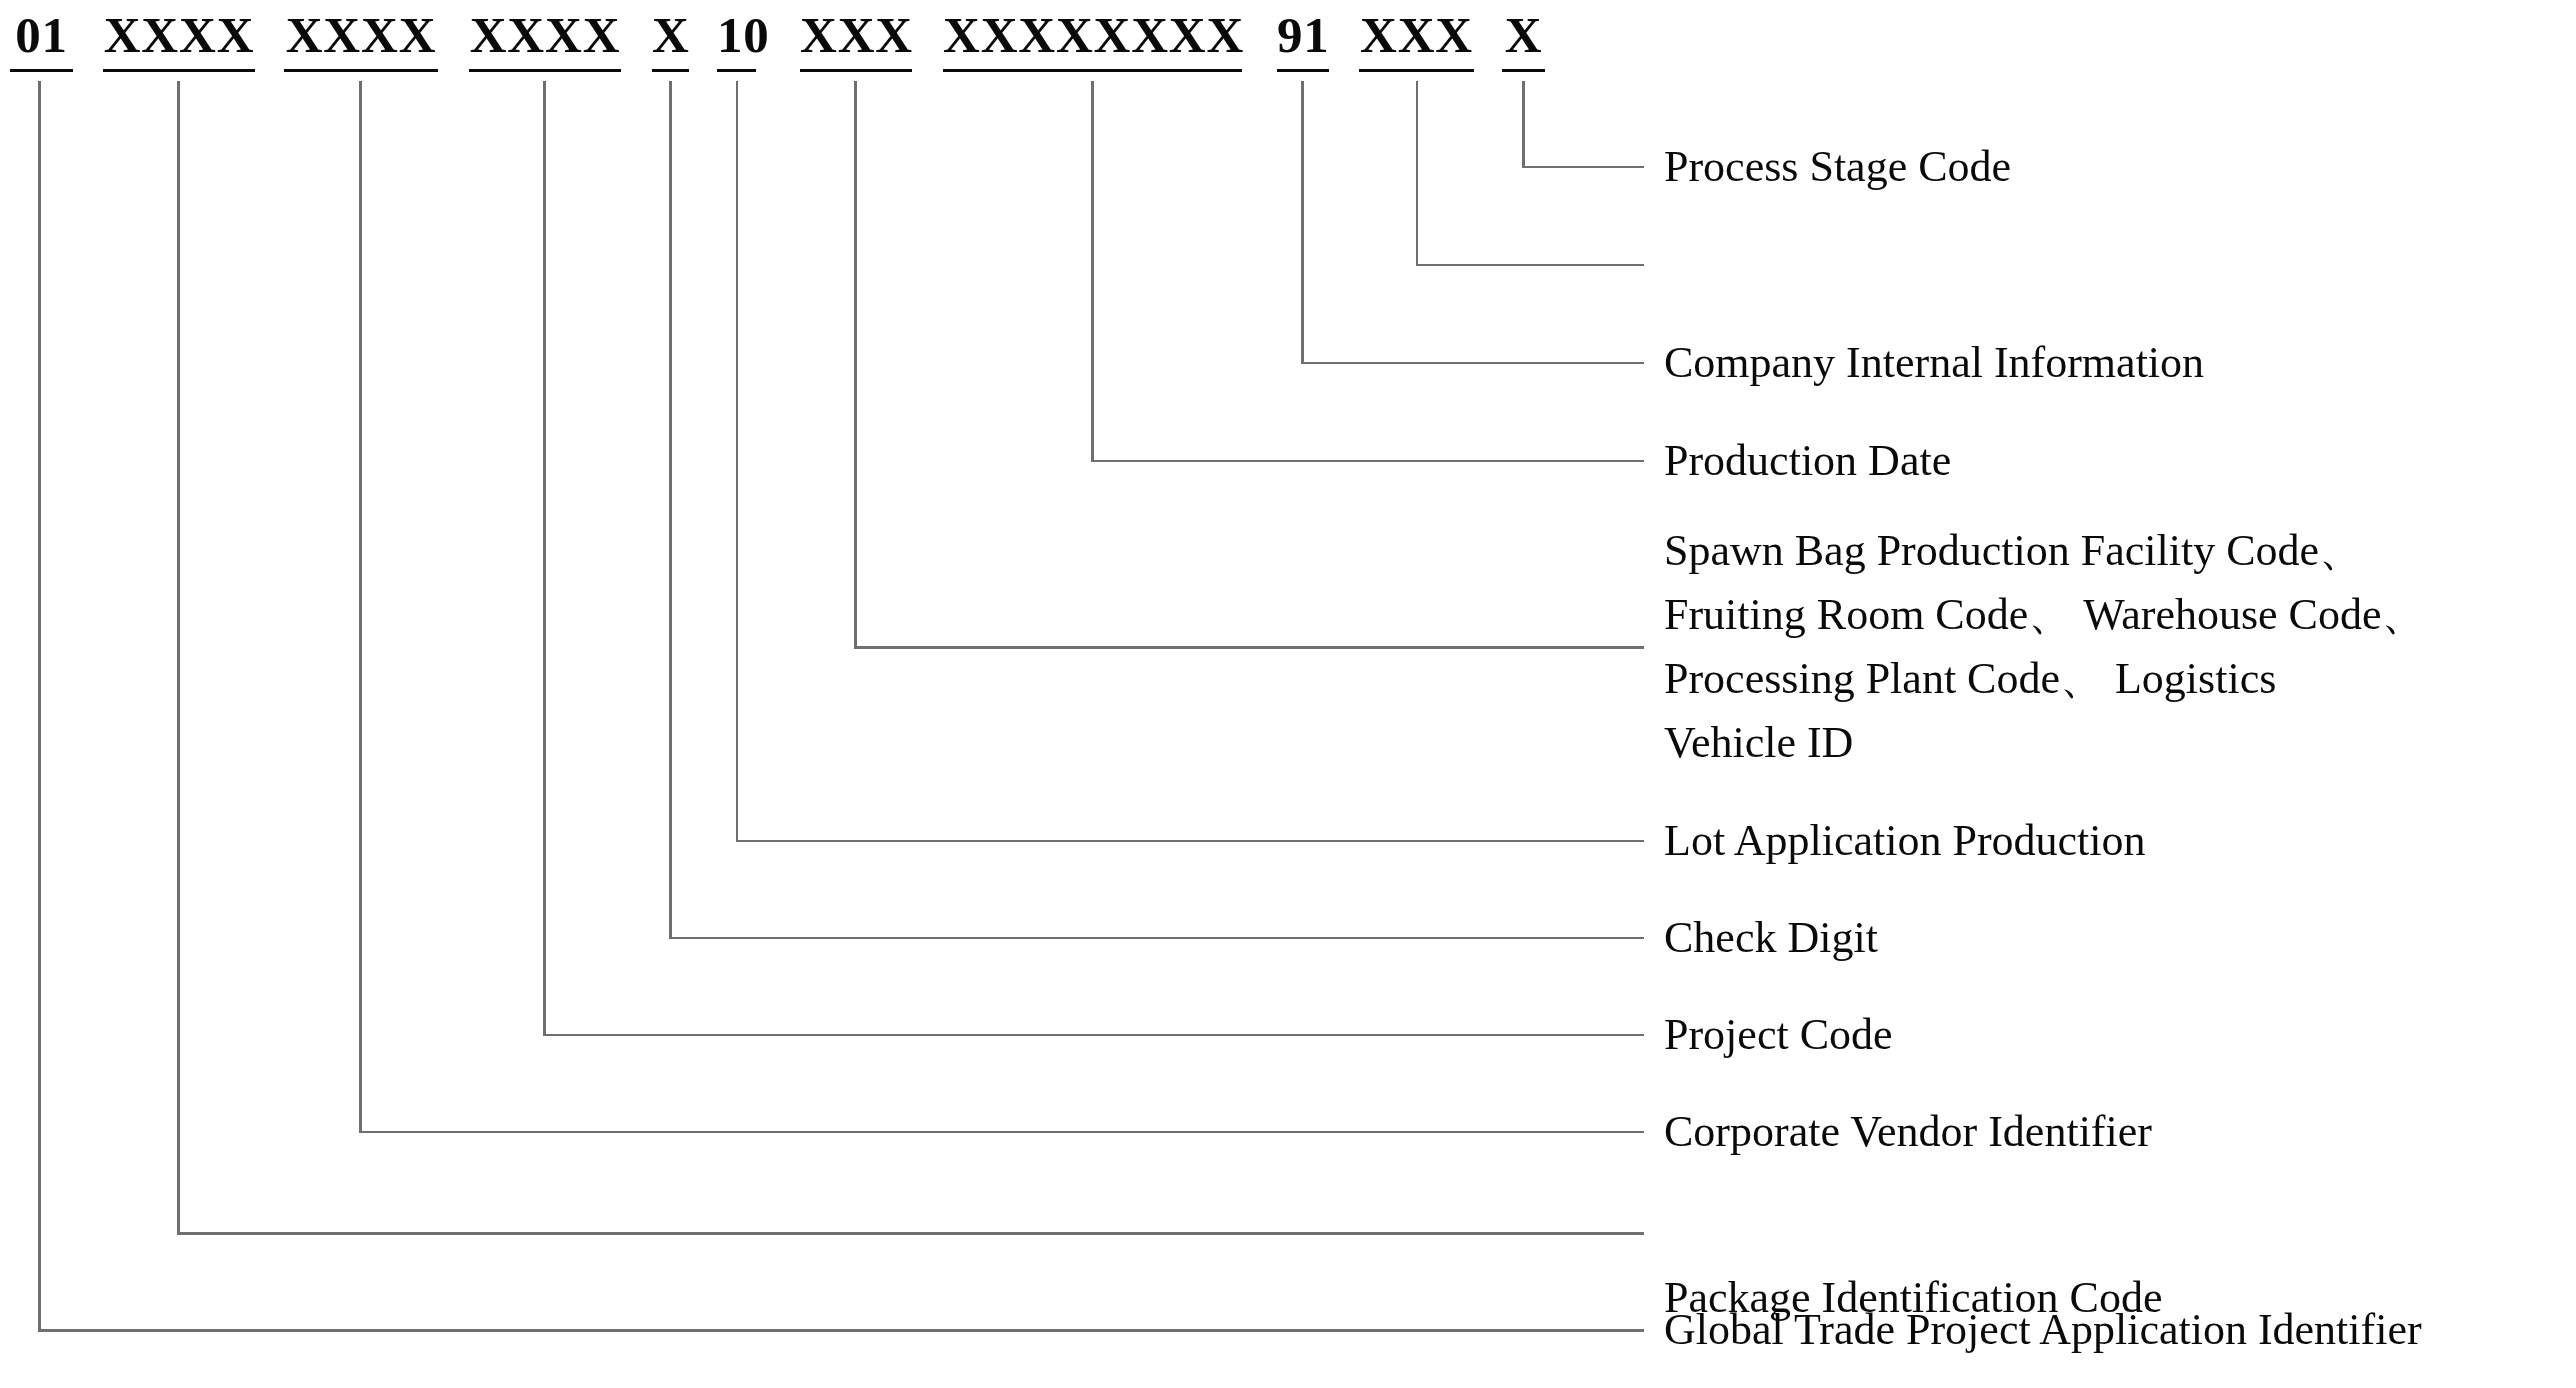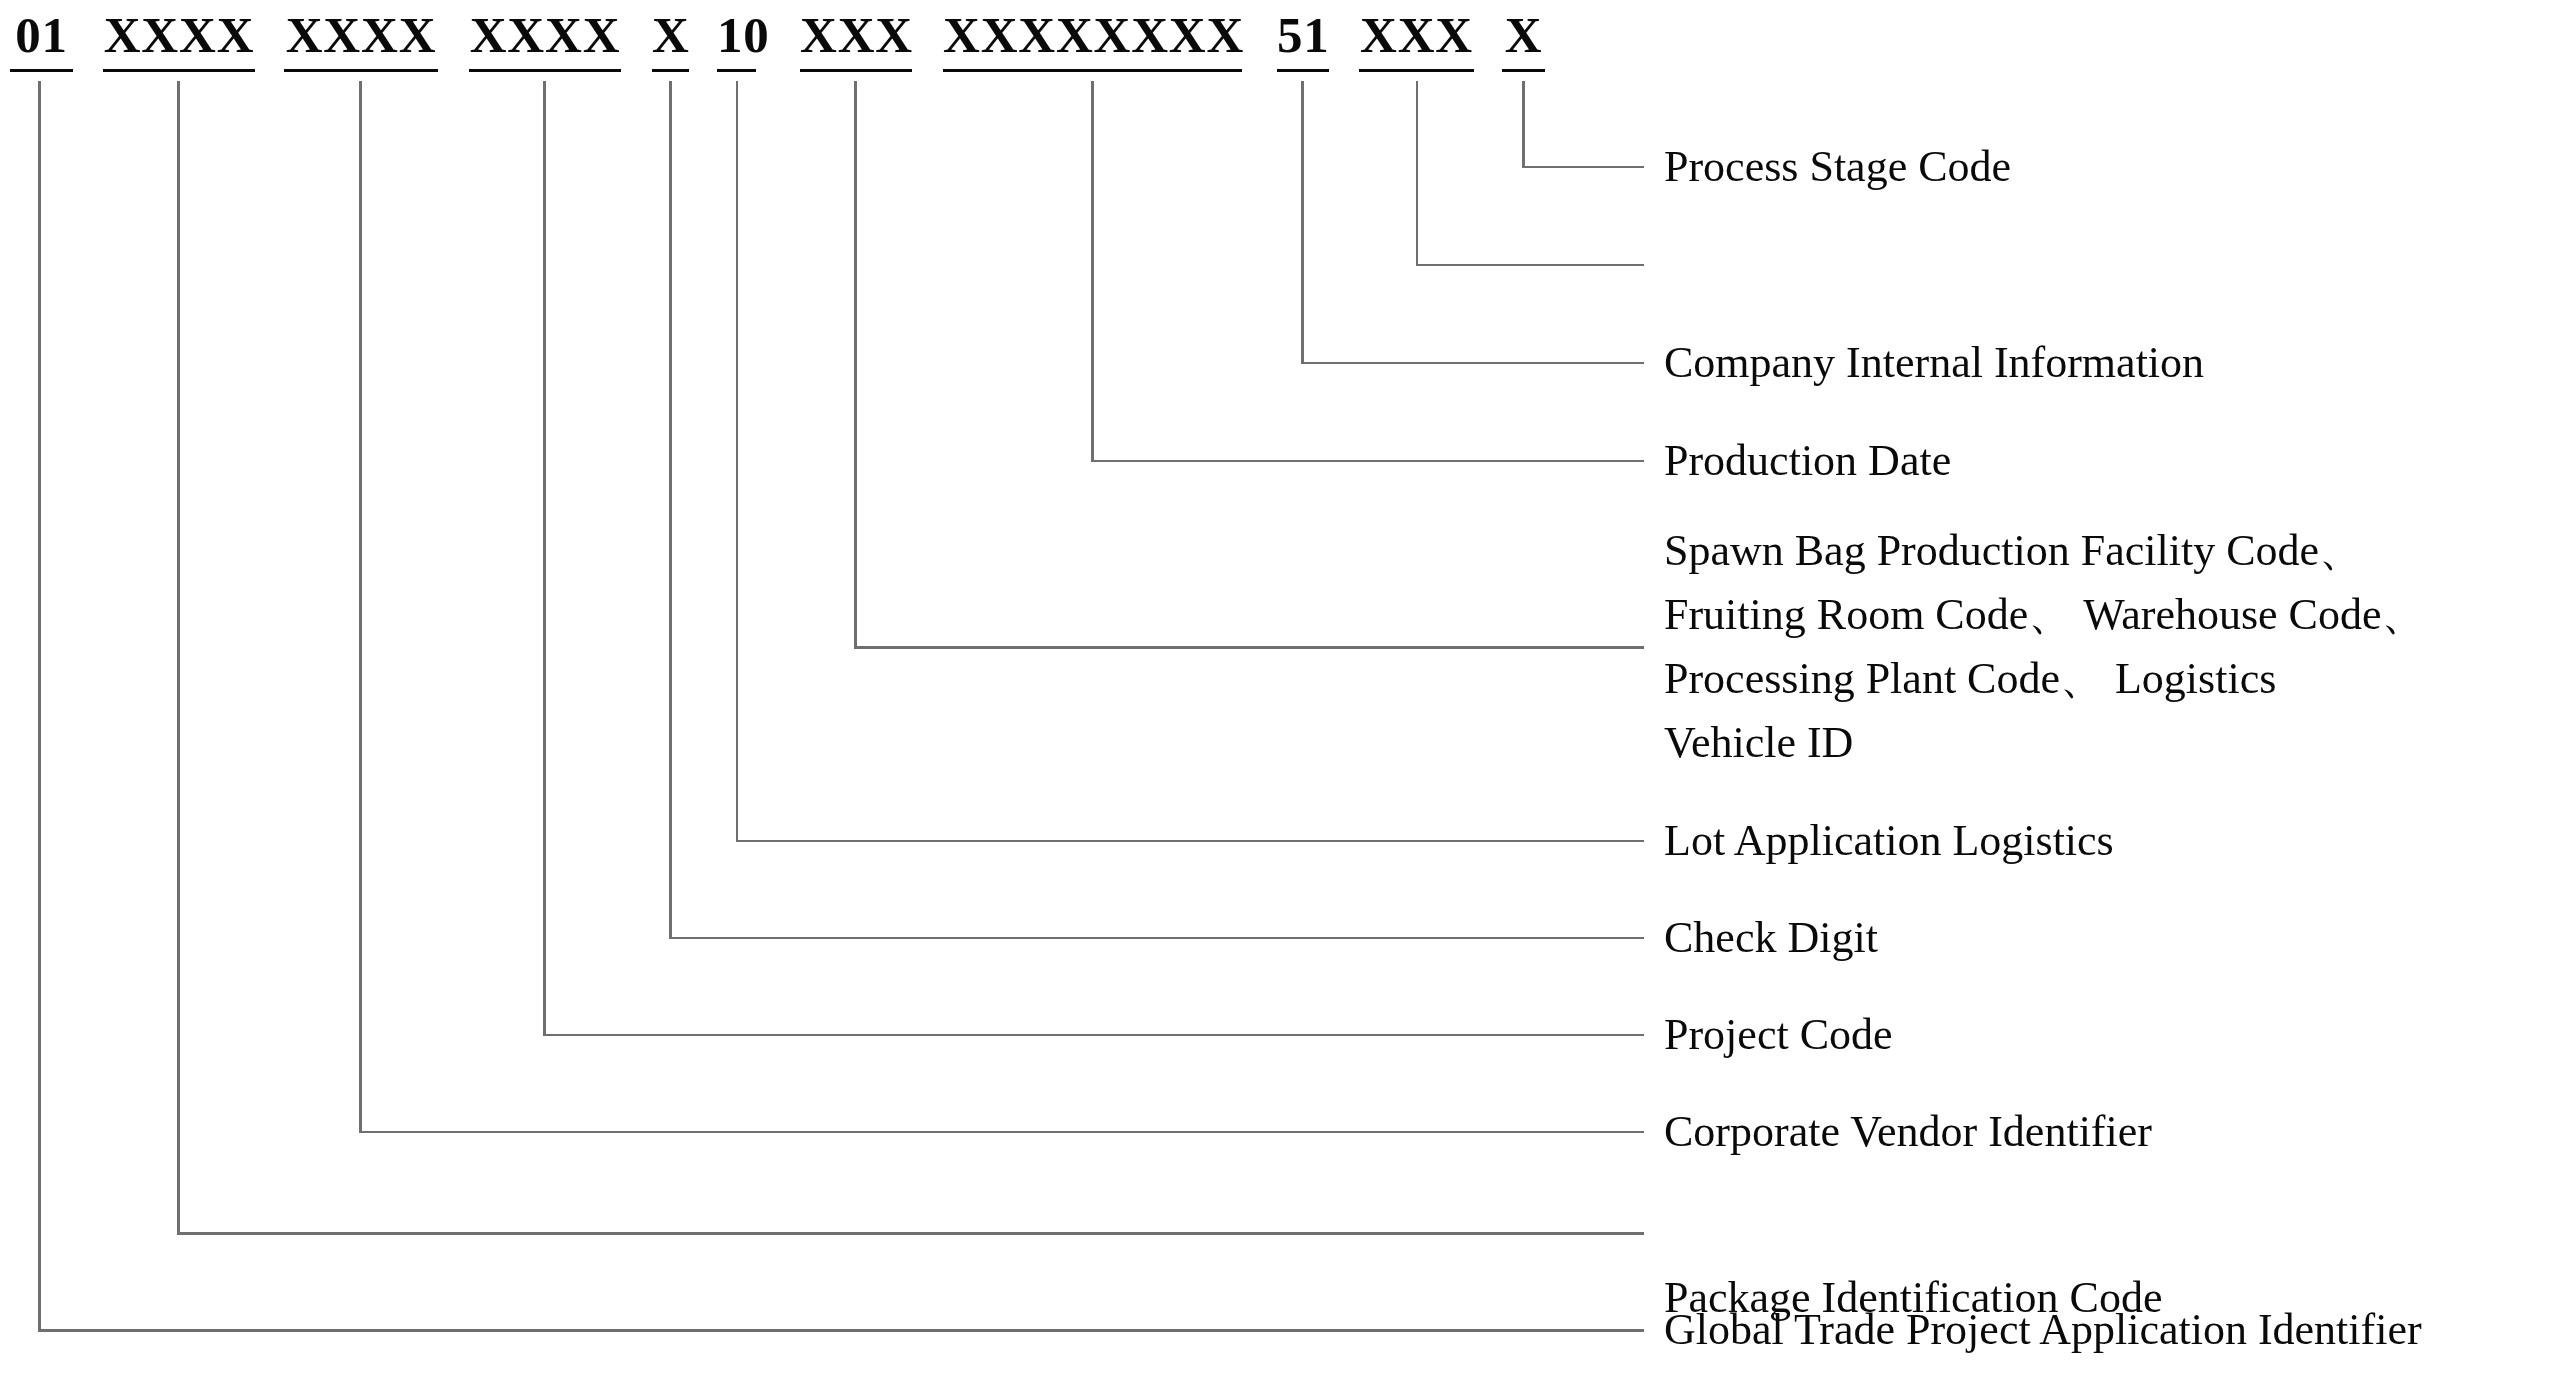--- a/index.html
+++ b/index.html
@@ -85,21 +85,21 @@
 
   <div id="code-string">
       <div class="code-seg" style="left: 10px; width: 63px;">01</div>
       <div class="code-seg" style="left: 103px; width: 152px;">XXXX</div>
       <div class="code-seg" style="left: 284px; width: 154px;">XXXX</div>
       <div class="code-seg" style="left: 469px; width: 152px;">XXXX</div>
       <div class="code-seg" style="left: 652px; width: 37px;">X</div>
       <div class="code-seg" style="left: 717px; width: 39px;">10</div>
       <div class="code-seg" style="left: 800px; width: 112px;">XXX</div>
       <div class="code-seg" style="left: 943px; width: 299px;">XXXXXXXX</div>
-      <div class="code-seg" style="left: 1277px; width: 52px;">51</div>
+      <div class="code-seg" style="left: 1277px; width: 52px;">91</div>
       <div class="code-seg" style="left: 1359px; width: 115px;">XXX</div>
       <div class="code-seg" style="left: 1502px; width: 43px;">X</div>
     </div>
 
   <svg id="leader-lines" viewBox="0 0 3131 1688" width="2576" height="1389" aria-hidden="true">
       <path d="M 48 98 L 48 1617 L 1998 1617" stroke="#6f6f6f"></path>
       <path d="M 217 98 L 217 1499 L 1998 1499" stroke="#6f6f6f"></path>
       <path d="M 438 98 L 438 1376 L 1998 1376" stroke="#6f6f6f"></path>
       <path d="M 662 98 L 662 1258 L 1998 1258" stroke="#6f6f6f"></path>
       <path d="M 815 98 L 815 1140 L 1998 1140" stroke="#6f6f6f"></path>
@@ -112,21 +112,21 @@
     </svg>
 
   <div id="labels">
       <div class="label" style="top: 135px;">Process Stage Code</div>
       <div class="label" style="top: 331px;">Company Internal Information</div>
       <div class="label" style="top: 429px;">Production Date</div>
       <div class="label multiline" style="top: 519px;">Spawn Bag Production Facility Code、
 Fruiting Room Code、 Warehouse Code、
 Processing Plant Code、 Logistics
 Vehicle ID</div>
-      <div class="label" style="top: 809px;">Lot Application Logistics</div>
+      <div class="label" style="top: 809px;">Lot Application Production</div>
       <div class="label" style="top: 906px;">Check Digit</div>
       <div class="label" style="top: 1003px;">Project Code</div>
       <div class="label" style="top: 1100px;">Corporate Vendor Identifier</div>
       <div class="label" style="top: 1266px;">Package Identification Code</div>
       <div class="label" style="top: 1298px;">Global Trade Project Application Identifier</div>
     </div>
 
 </div>
 
 

